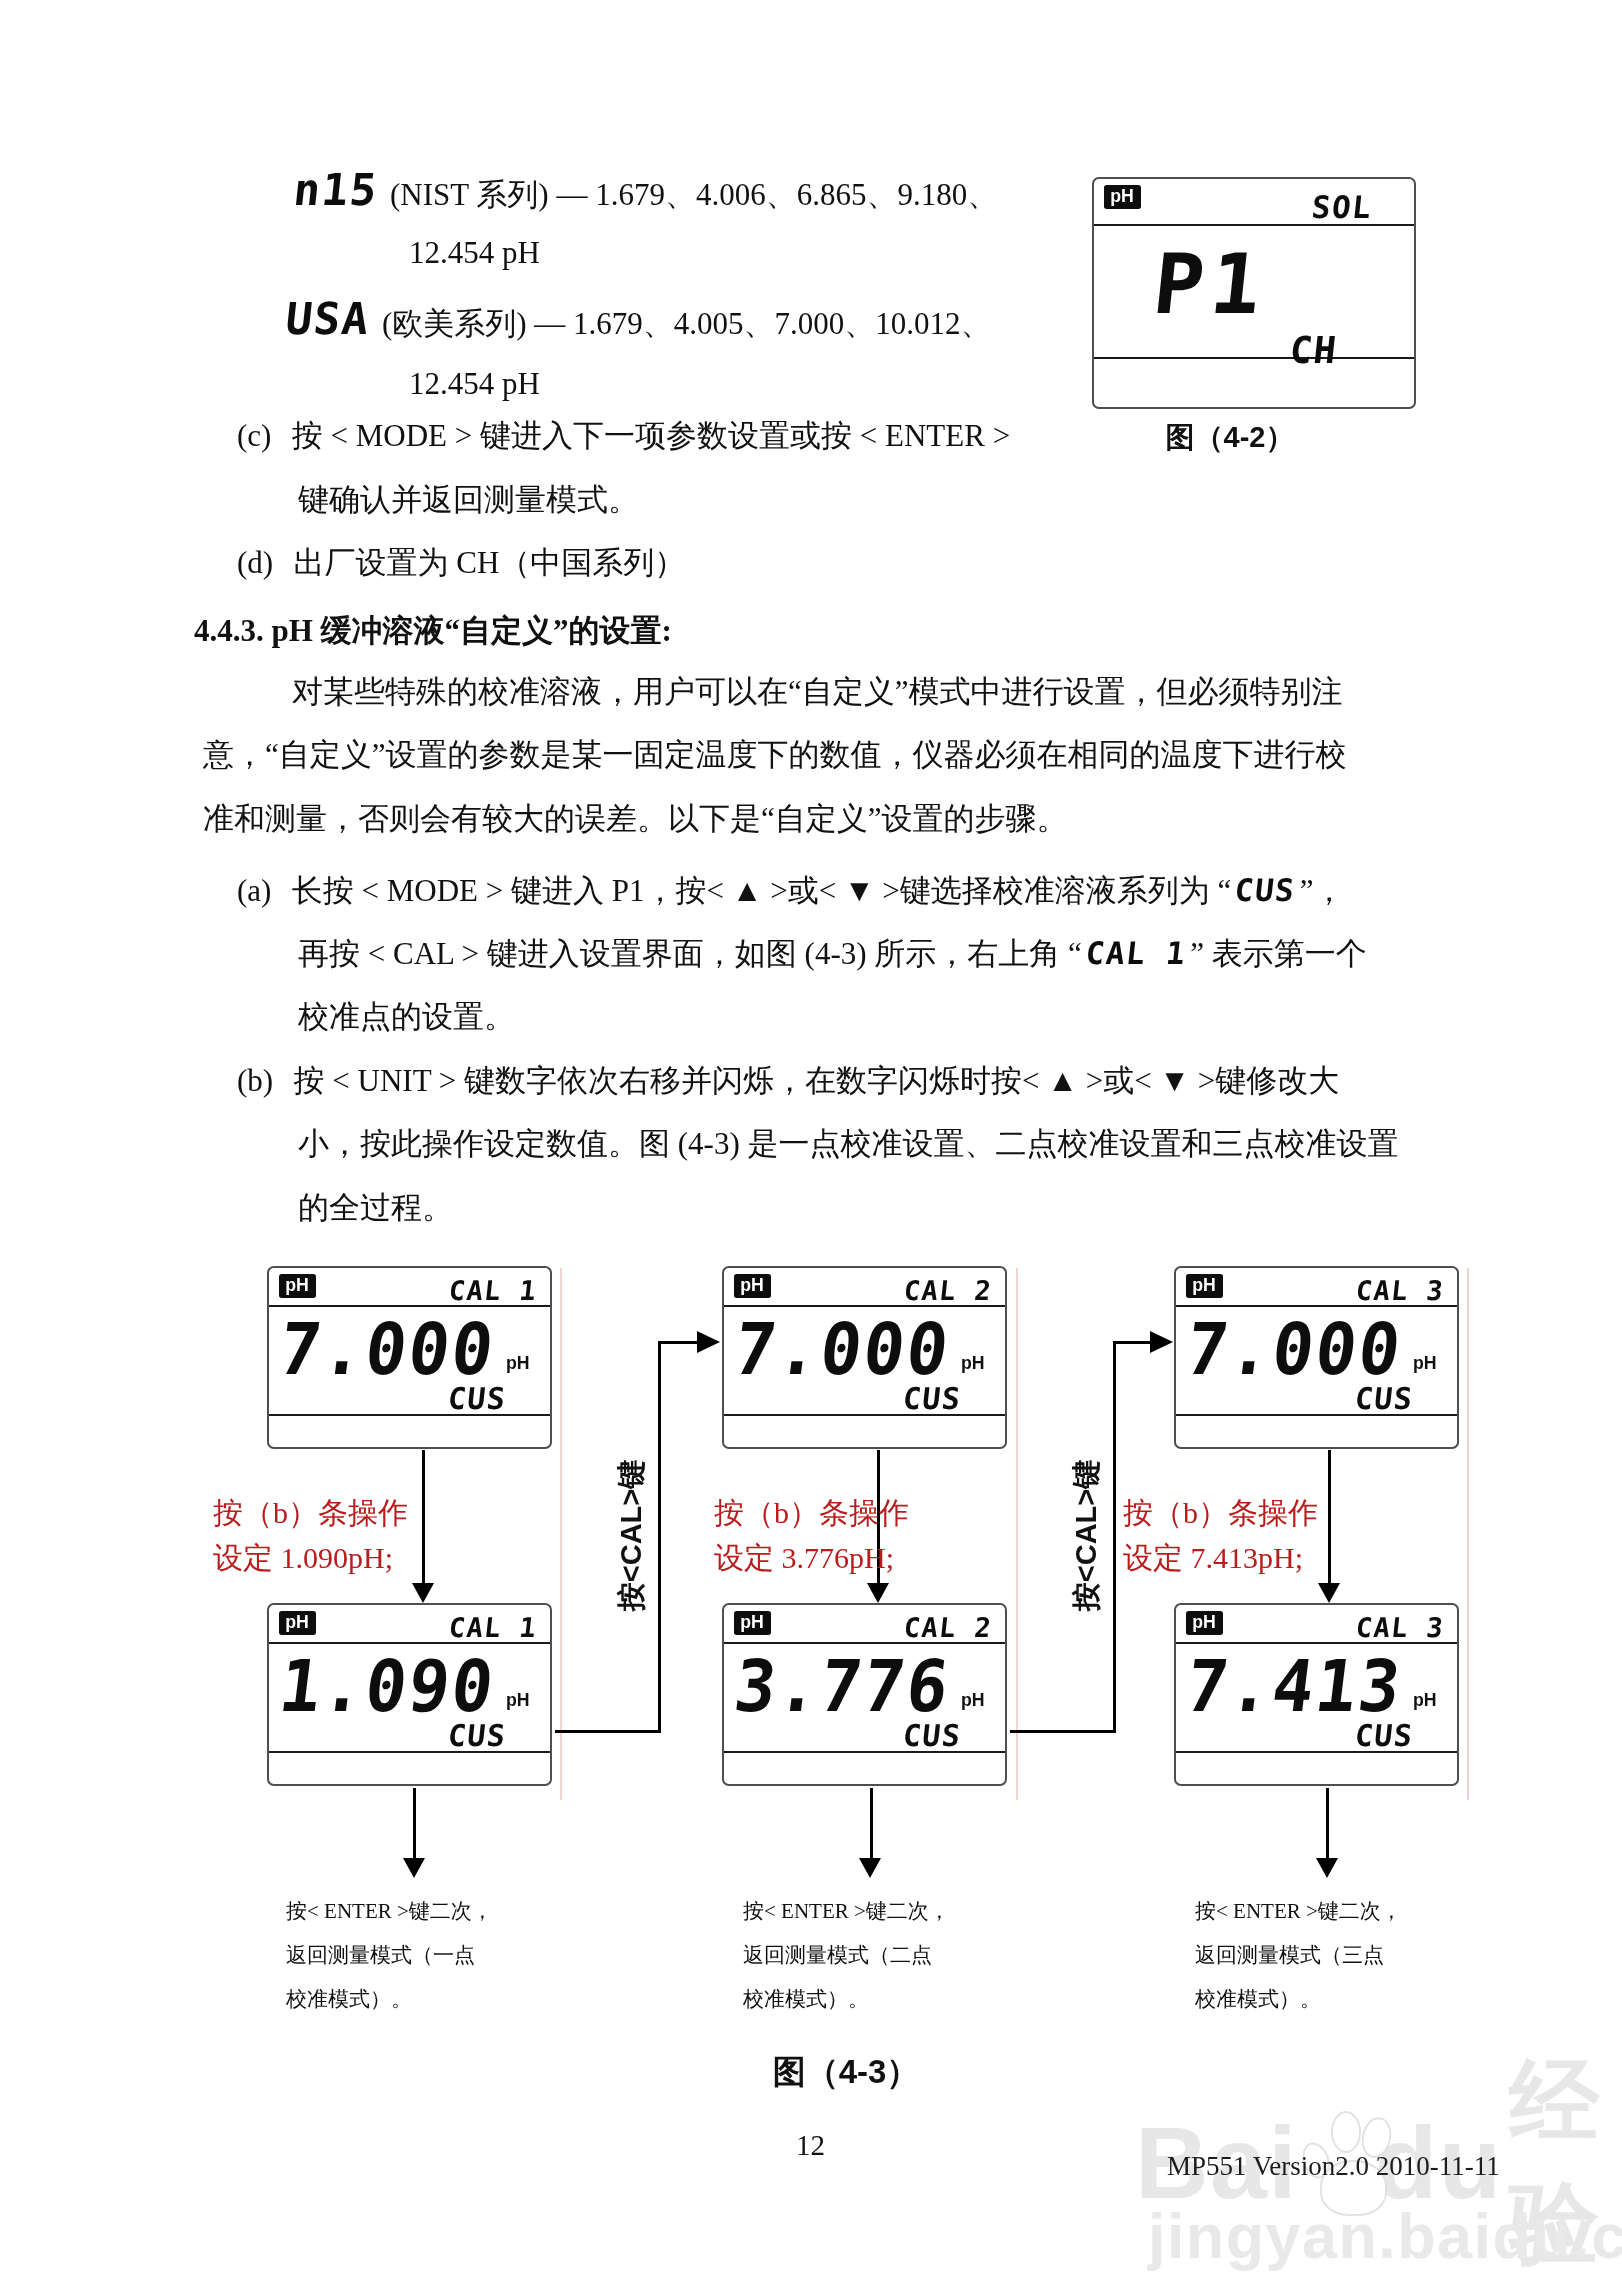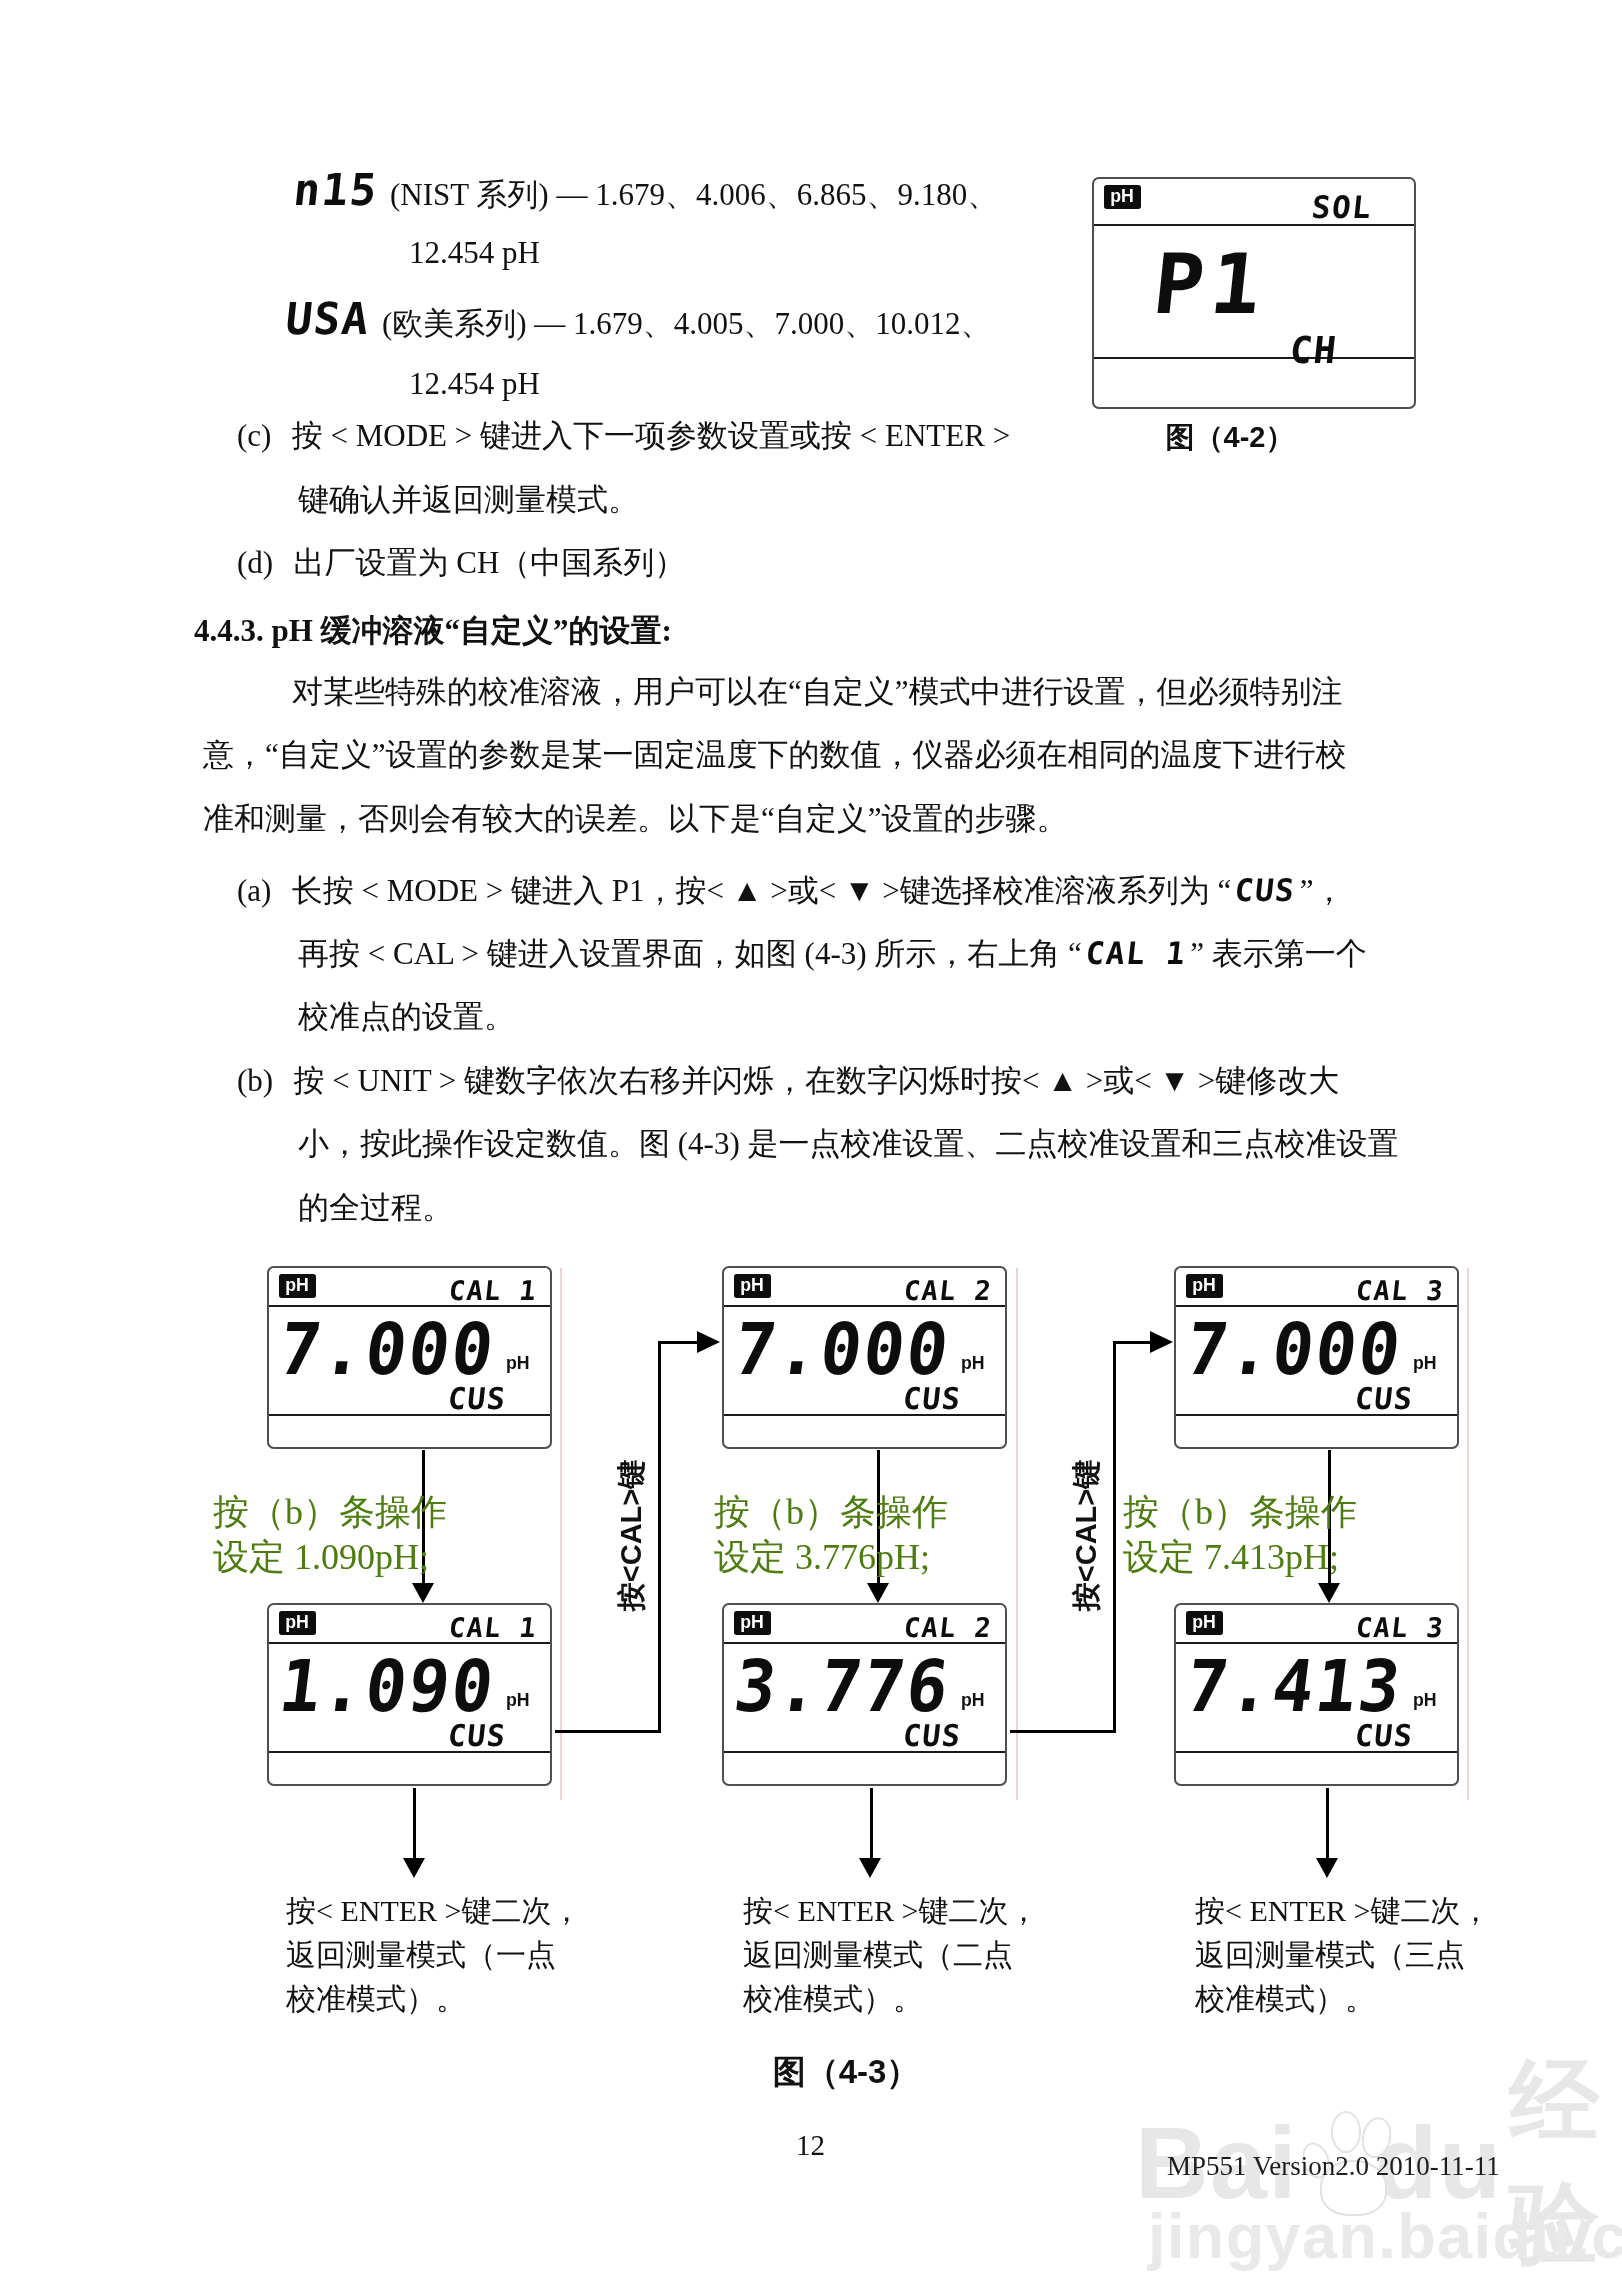--- a/index.html
+++ b/index.html
@@ -41,22 +41,22 @@
   
   .vline{position:absolute;width:2.7px;background:#000;}
   .hline{position:absolute;height:2.7px;background:#000;}
   .head-down{position:absolute;width:0;height:0;border-left:11.6px solid transparent;
              border-right:11.6px solid transparent;border-top:20.4px solid #000;}
   .head-right{position:absolute;width:0;height:0;border-top:11.6px solid transparent;
               border-bottom:11.6px solid transparent;border-left:23px solid #000;}
   .rotlabel{position:absolute;width:164px;height:31px;line-height:31px;text-align:center;
             font-family:"Liberation Sans", sans-serif;font-weight:bold;font-size:29px;
             transform:rotate(-90deg);white-space:nowrap;color:#111;}
-  .note{position:absolute;font-size:36px;line-height:45px;white-space:nowrap;color:#4d7c0f;}
-  .enter-note{position:absolute;font-size:30px;line-height:44px;white-space:nowrap;color:#111;}
+  .note{position:absolute;font-size:30px;line-height:45px;white-space:nowrap;color:#b91c1c;}
+  .enter-note{position:absolute;font-size:21px;line-height:44px;white-space:nowrap;color:#111;}
 
   
   .pink{position:absolute;width:2px;background:#f0d3cf;}
 
   
   .page-num{position:absolute;font-size:29px;}
   .version{position:absolute;font-size:27px;color:#1c1c1c;z-index:3;white-space:nowrap;}
   .watermark{position:absolute;left:1135px;top:2041px;display:flex;align-items:center;
              color:#e7e7e7;z-index:1;font-family:"Liberation Sans", sans-serif;font-weight:bold;}
   .wm-latin{font-size:102px;letter-spacing:1.4px;}

